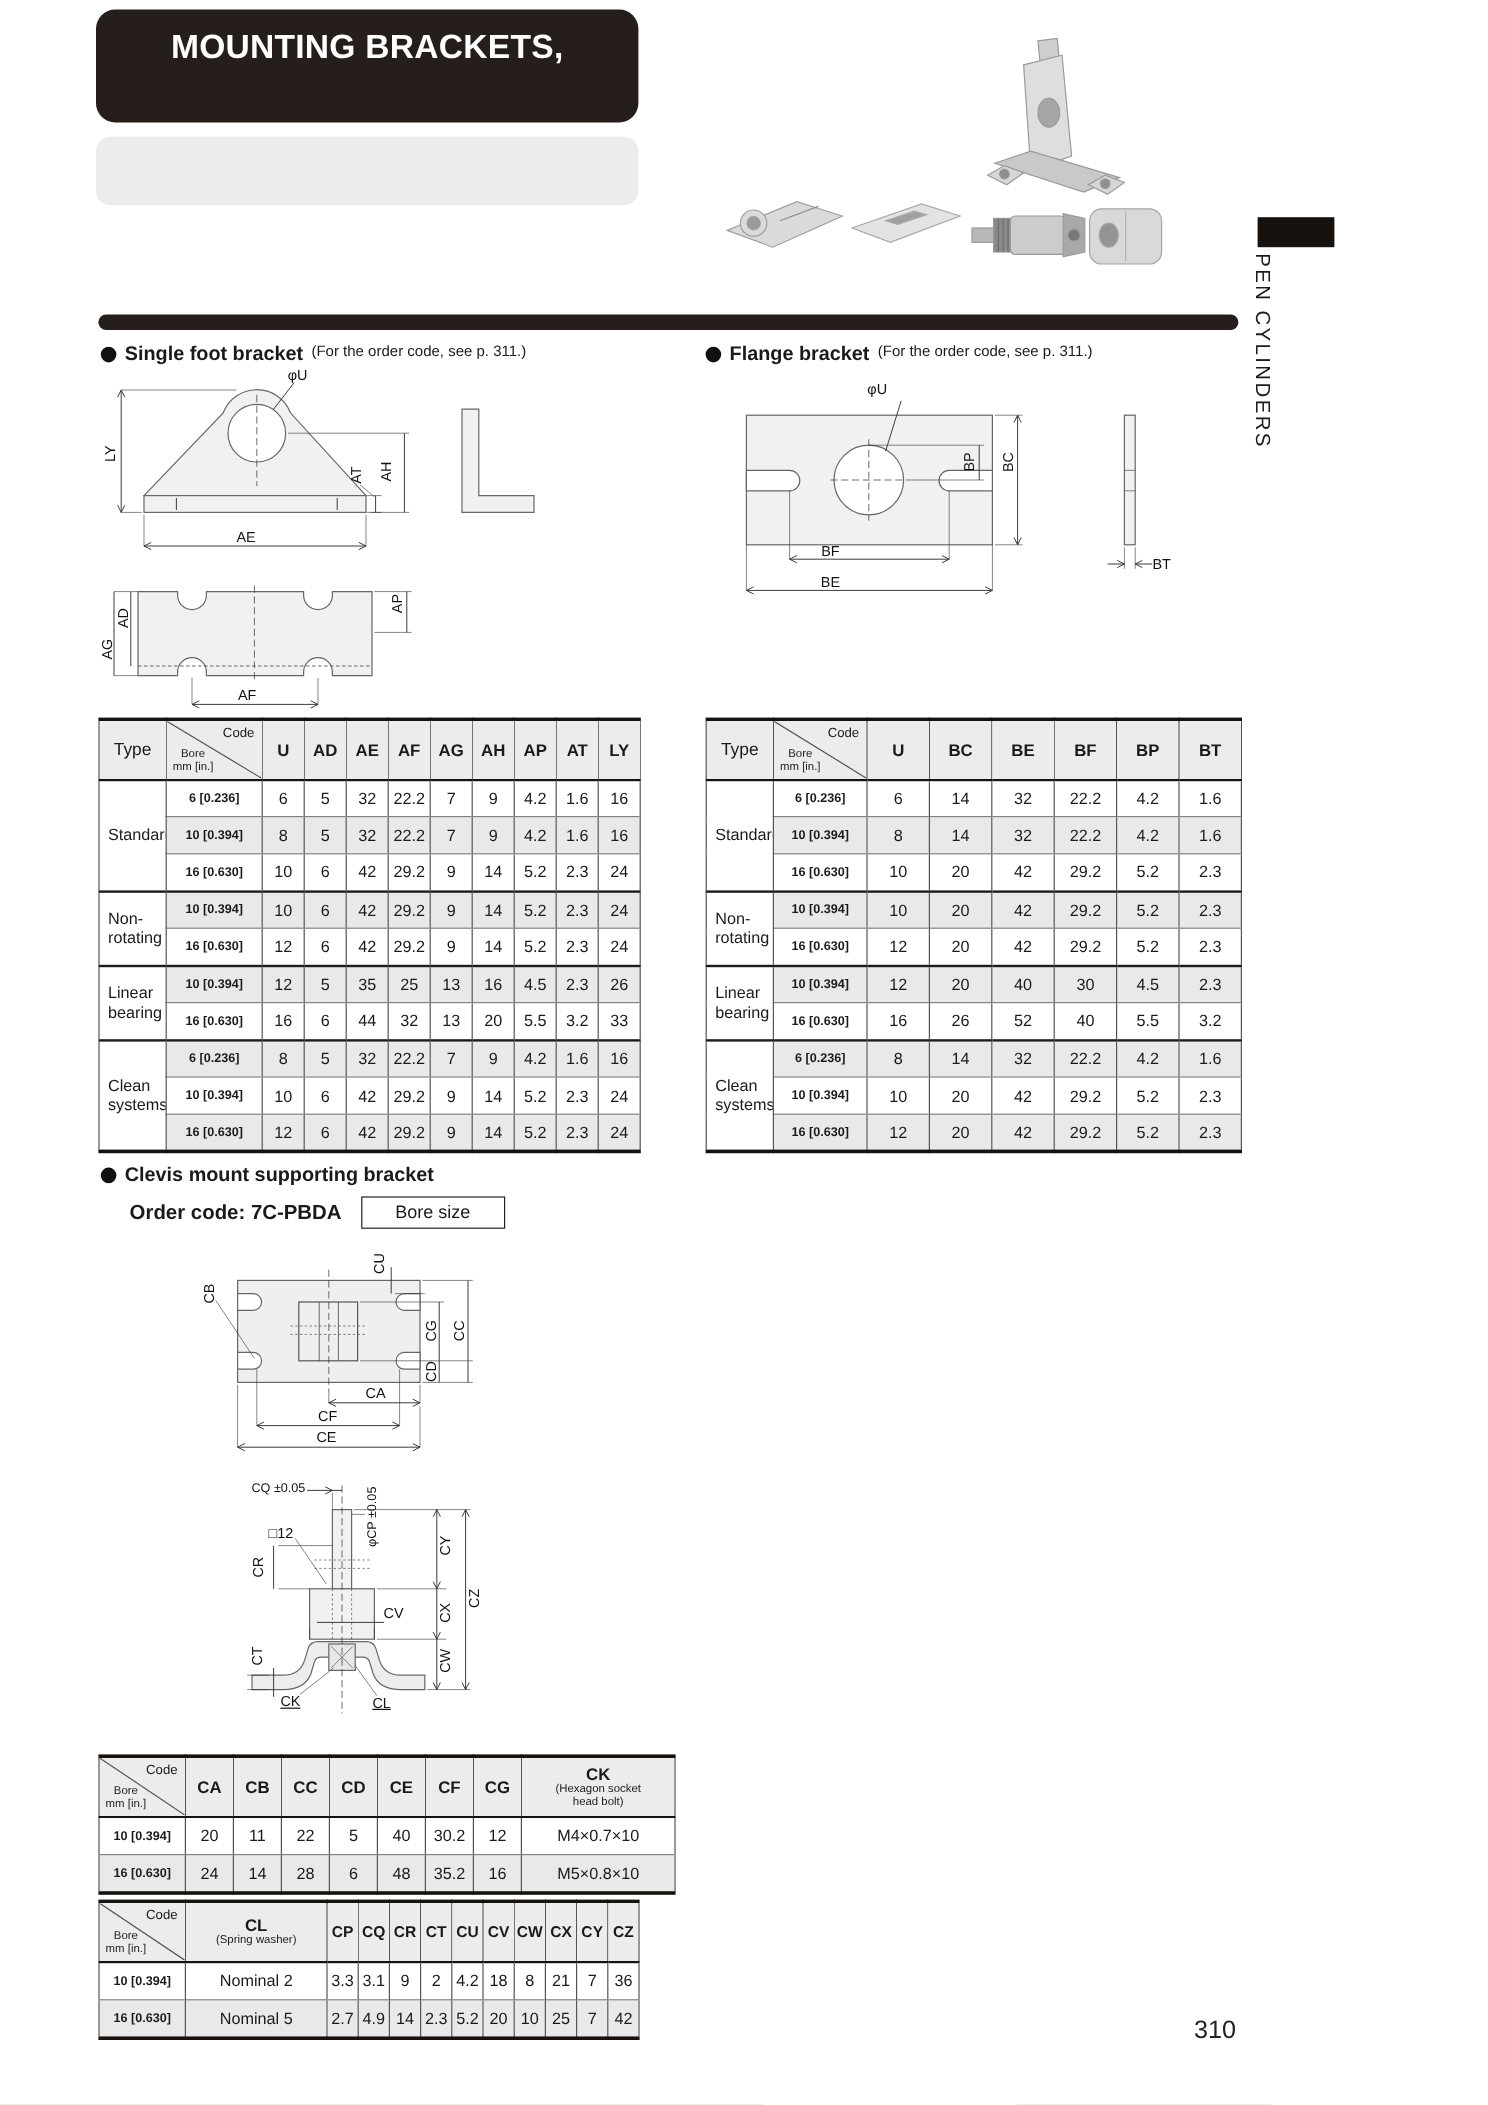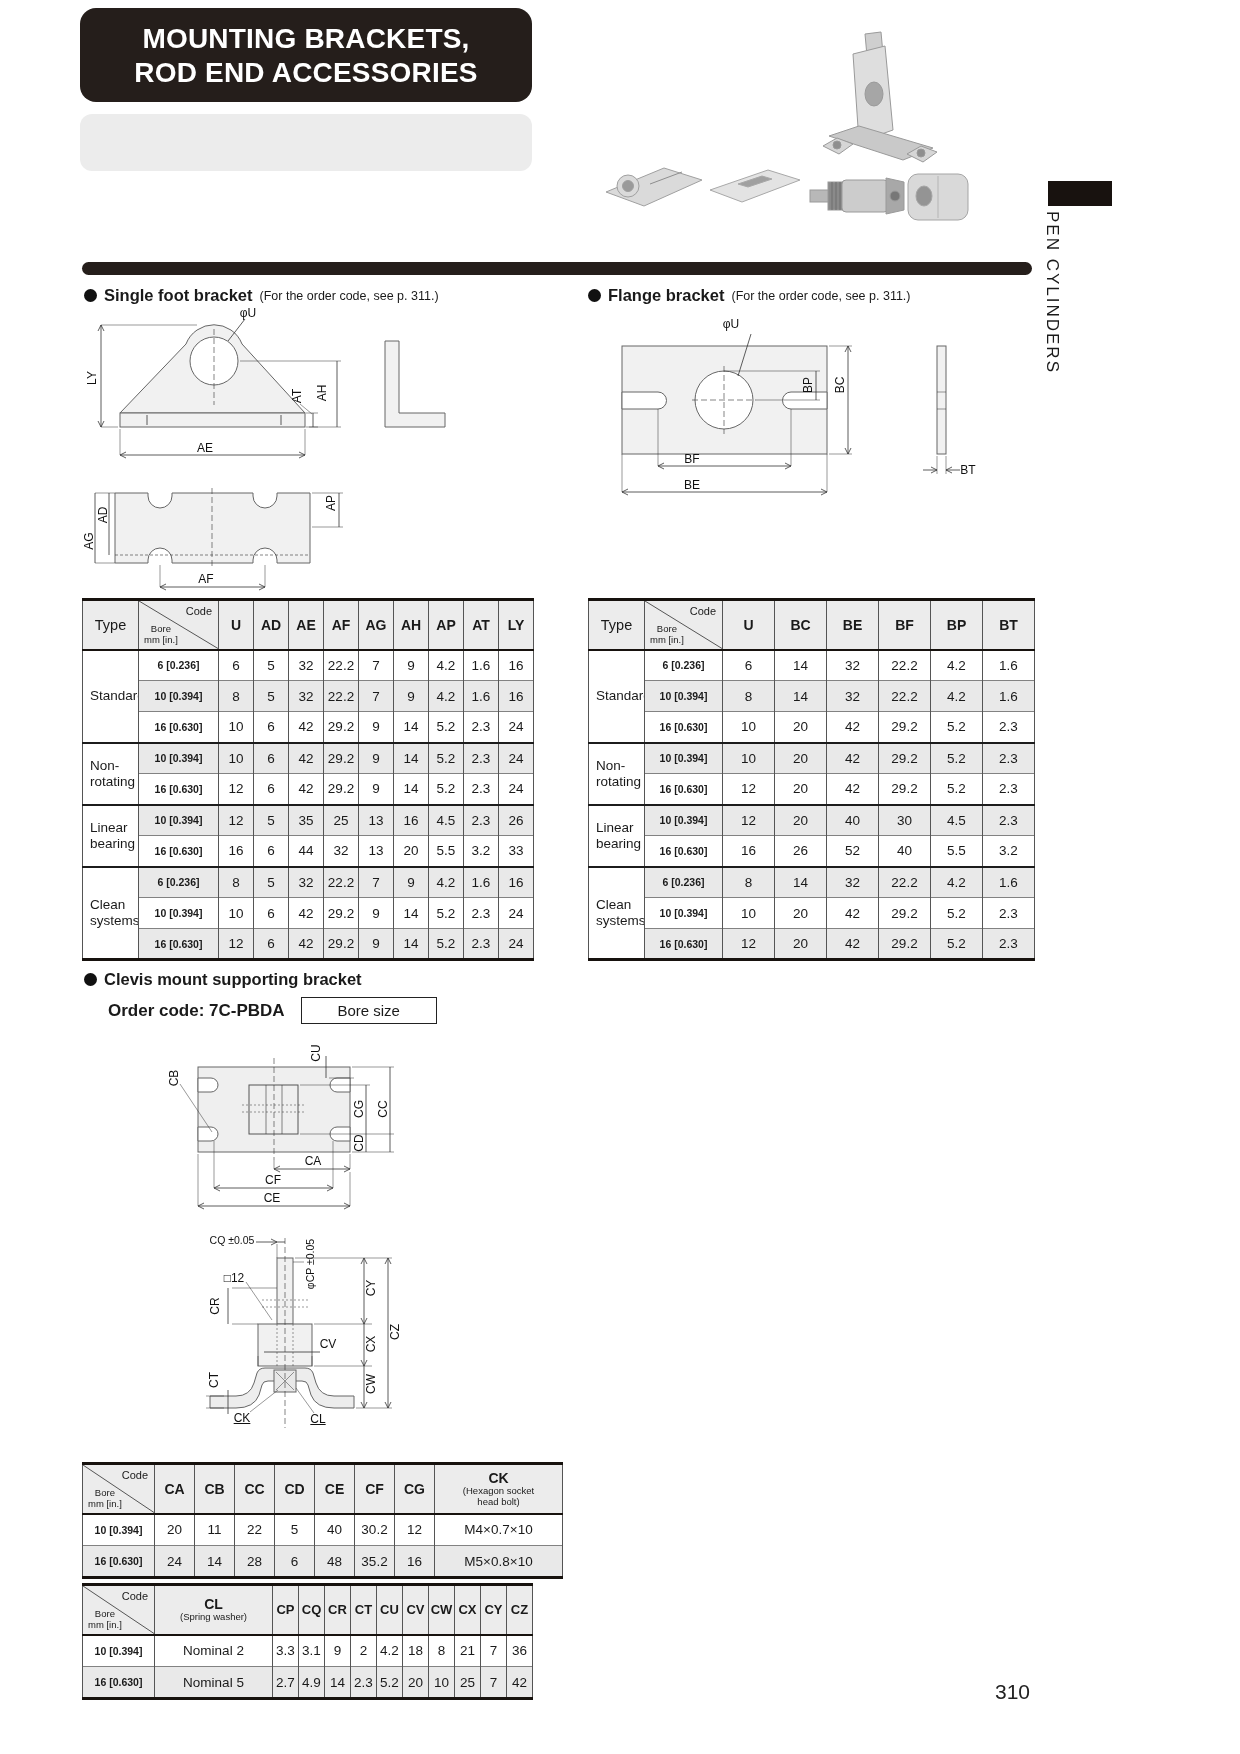--- a/index.html
+++ b/index.html
@@ -7,21 +7,21 @@
   #page{position:relative;width:1240px;height:1754px;background:#fff;overflow:hidden}
   .abs{position:absolute}
   .title-block{left:80px;top:8px;width:452px;height:94px;background:#251e1b;border-radius:16px;color:#fff;
     text-align:center;padding-top:14px;font-weight:bold;font-size:28px;line-height:1.2;letter-spacing:.2px}
   .gray-box{left:80px;top:114px;width:452px;height:57px;background:#ececec;border-radius:12px}
   .side-tab{left:1048px;top:181px;width:64px;height:25px;background:#18120f}
   .side-label{left:1042px;top:211px;writing-mode:vertical-rl;font-size:17px;letter-spacing:2px;color:#1a1a1a}
   .dims-heading{left:82px;top:229px;font-size:22px;font-weight:bold;white-space:nowrap}
   .dims-heading .unit{font-size:13px;margin-left:6px}
   .black-bar{left:82px;top:262px;width:950px;height:13px;border-radius:7px;background:#251e1b}
-  .sec-h{position:absolute;display:flex;align-items:center;gap:7px;white-space:nowrap}
+  .sec-h{position:absolute;display:flex;align-items:flex-start;gap:7px;white-space:nowrap}
   .bullet{width:13px;height:13px;border-radius:50%;background:#111;align-self:center;flex:0 0 13px}
   .sec-t{font-size:16.5px;font-weight:bold}
   .sec-n{font-size:12.5px}
   .drawing{position:absolute}
   .drawing>svg{position:absolute;left:0;top:0}
   .dim{position:absolute;font-size:12px;white-space:nowrap;transform:translate(-50%,-50%);color:#111}
   .dim.v{transform:translate(-50%,-50%) rotate(-90deg)}
   .dim.sm{font-size:10.5px}
   .dim.u{text-decoration:underline}
   table.dt{position:absolute;border-collapse:collapse;table-layout:fixed;background:#fff;
@@ -37,31 +37,30 @@
   .dt .c-top{position:absolute;top:4px;right:6px;font-size:11px;font-weight:normal}
   .dt .c-bot{position:absolute;bottom:3px;left:5px;font-size:9.5px;font-weight:normal;text-align:center;line-height:1.15;white-space:pre-line}
   .dt svg.diag{position:absolute;left:0;top:0;width:100%;height:100%}
   .dt .col-main{display:block;font-size:14px;font-weight:bold}
   .dt .col-sub{display:block;font-size:9.5px;font-weight:normal;line-height:1.15;white-space:pre-line}
   .t1 thead th{height:50px}
   .t3 thead th{height:50px}.t3 td{height:32px}
   .t4 thead th{height:50px;font-size:13px}.t4 td{height:32px}
   .order-row{left:108px;top:997px;display:flex;align-items:center;gap:16px}
   .order-code{font-size:17px;font-weight:bold}
-  .bore-box{width:136px;height:27px;border:1.5px solid #222;display:flex;align-items:center;justify-content:center;font-size:15px}
+  .bore-box{width:120px;height:27px;border:1.5px solid #222;display:flex;align-items:center;justify-content:center;font-size:15px}
   .page-num{left:995px;top:1680px;font-size:21px;color:#222}
 </style>
 </head>
 <body>
 
 <div id="page">
 
   <div class="abs title-block">
     <div>MOUNTING BRACKETS,</div>
-    <div>ROD END ACCESSORIES</div>
   </div>
   <div class="abs gray-box"></div>
 
   <svg class="abs" style="left:598px;top:26px" width="405" height="202" viewBox="0 0 405 202">
     <g stroke="#9a9a9a" stroke-width="1">
       <polygon points="267,8 283,6 285,28 269,30" fill="#cfcfcf"></polygon>
       <polygon points="255,28 287,20 295,104 261,116" fill="#dedede"></polygon>
       <ellipse cx="276" cy="68" rx="9" ry="12" fill="#a6a6a6"></ellipse>
       <polygon points="231,110 261,100 335,122 305,134" fill="#c9c9c9"></polygon>
       <polygon points="225,120 239,112 255,118 241,128" fill="#d6d6d6"></polygon>

